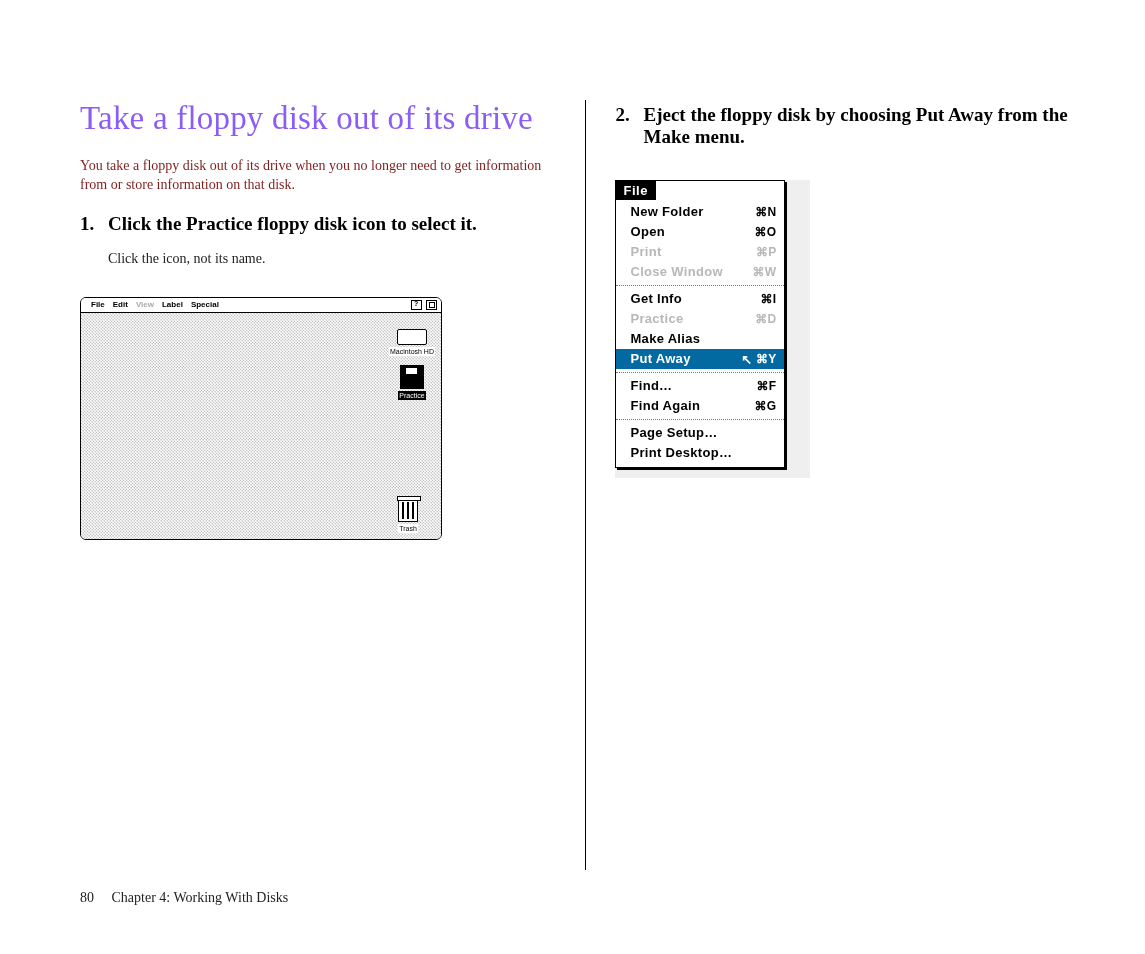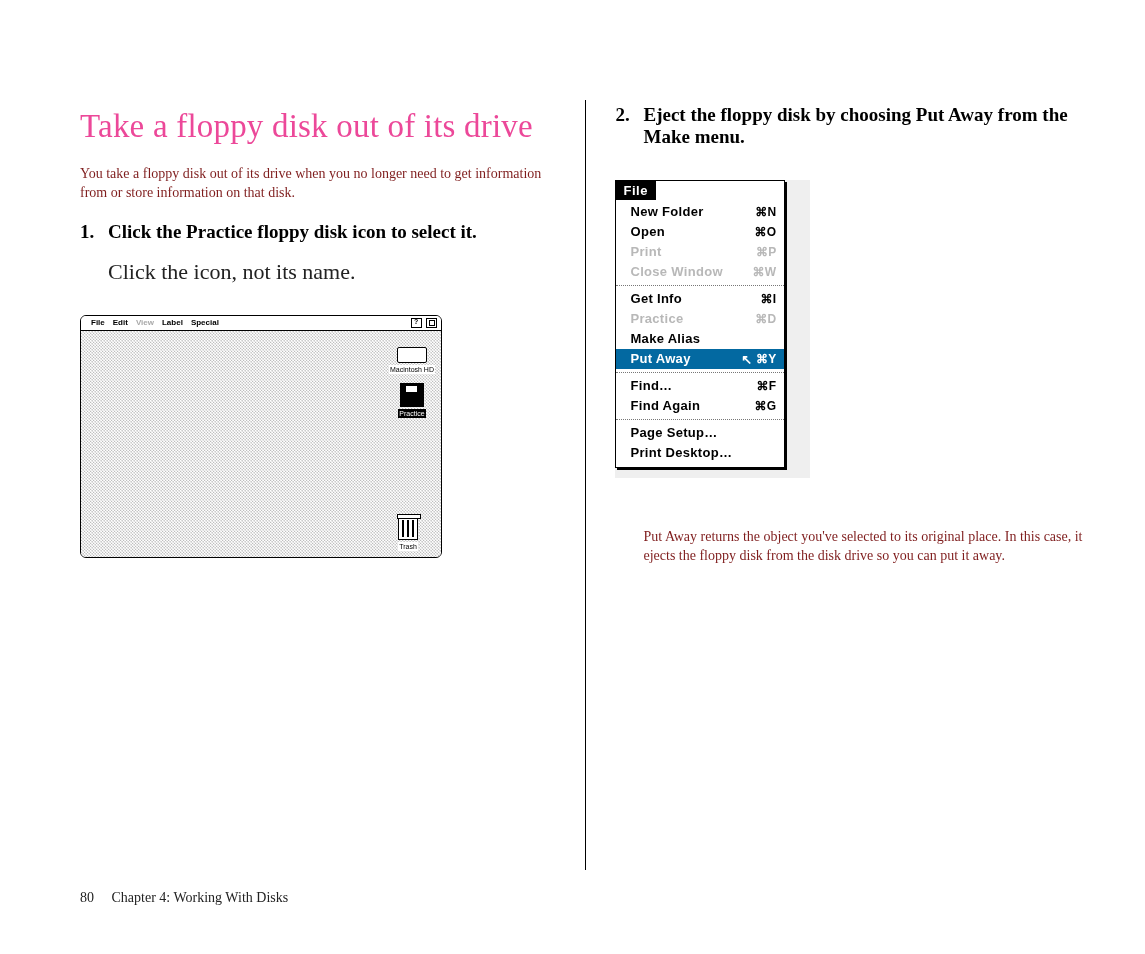--- a/index.html
+++ b/index.html
@@ -32,40 +32,40 @@
     align-self: stretch;
     margin: 0;
     height: 770px;
   }
   .col-right { padding-left: 30px; }
 
   h1.title {
     font-family: Georgia, 'Times New Roman', serif;
     font-weight: 400;
     font-size: 33px;
-    color: #ec4899;
-    margin: 8px 0 20px 0;
+    color: #8b5cf6;
+    margin: 0 0 20px 0;
     letter-spacing: 0.2px;
   }
   .body-text {
     font-size: 14px;
     line-height: 1.35;
     margin: 0 0 18px 0;
     color: #7f1d1d;
   }
   .step {
     display: flex;
     font-weight: 700;
     font-size: 19px;
     margin: 0 0 16px 0;
   }
   .step .num { width: 28px; flex: 0 0 28px; }
   .step .txt { flex: 1; }
   .sub-text {
-    font-size: 22px;
+    font-size: 14px;
     margin: 0 0 30px 28px;
     color: #222;
   }
 
   
   .mac-desktop {
     width: 360px;
     border: 1px solid #000;
     border-radius: 6px;
     overflow: hidden;
@@ -303,21 +303,20 @@
               </div>
               <div class="menu-row">
                 <span>Print Desktop…</span>
                 <span class="sc"></span>
               </div>
             </div>
         </div>
       </div>
 
 
-      <p class="body-text" style="margin-left:28px;">Put Away returns the object you've selected to its original place. In this case, it ejects the floppy disk from the disk drive so you can put it away.</p>
 
     </div>
   </div>
 
   <div class="footer">
     <span class="pn">80</span>
     <span>Chapter 4: Working With Disks</span>
   </div>
 
 </div>

